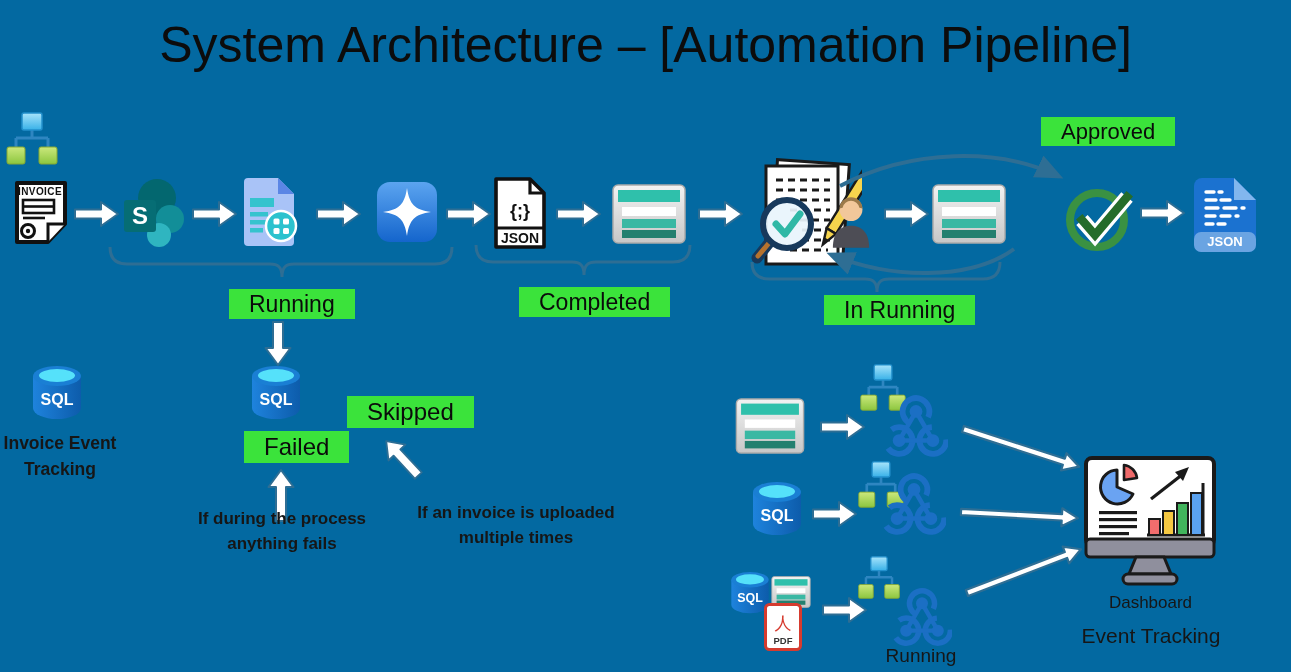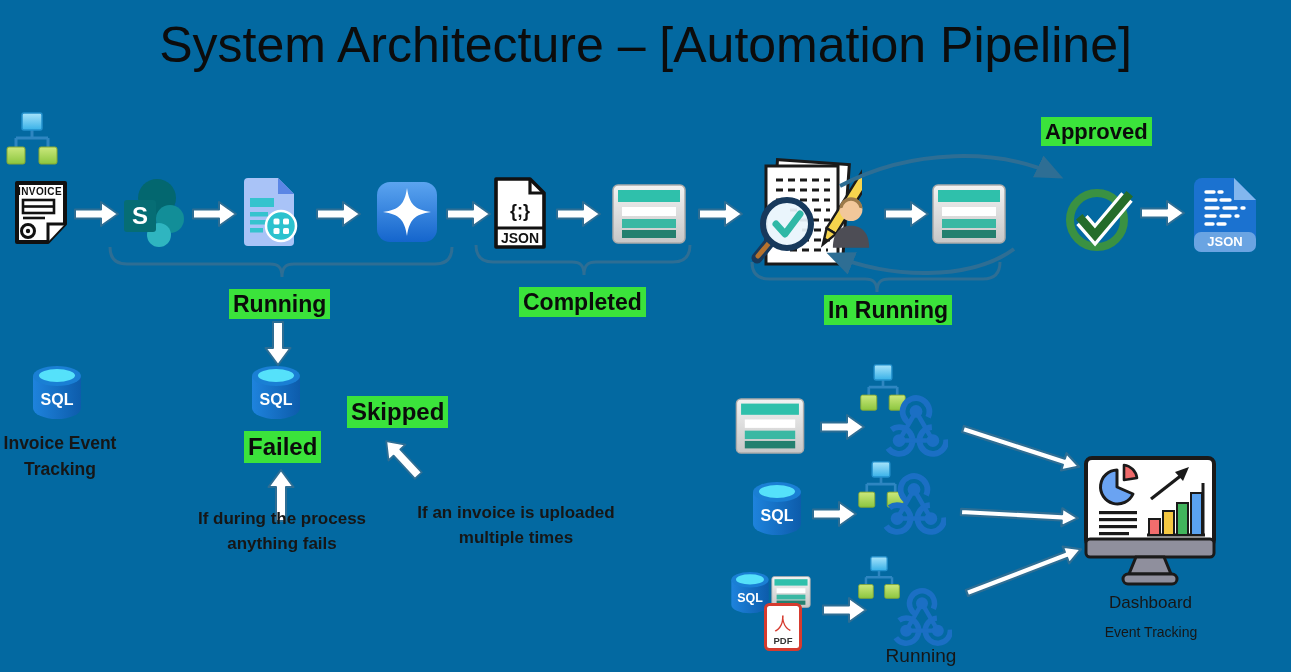--- a/index.html
+++ b/index.html
@@ -1,21 +1,21 @@
 <!DOCTYPE html>
 <html><head>
 <meta charset="utf-8">
 <style>
   html,body{margin:0;padding:0;background:#fff;}
   #canvas{position:relative;width:1291px;height:672px;background:#0369a1;overflow:hidden;
           font-family:"Liberation Sans",sans-serif;color:#111;}
   .abs{position:absolute;}
   .title{width:100%;text-align:center;top:16px;left:0;font-size:50px;font-weight:400;
          letter-spacing:0px;color:#0c0c0c;}
-  .glabel{background:#3be33b;font-weight:bold;font-size:23px;padding:2px 4px;line-height:1.15;
+  .glabel{background:#3be33b;font-weight:normal;font-size:23px;padding:2px 20px;line-height:1.15;
           color:#0b0b0b;white-space:nowrap;}
   .note{font-weight:bold;font-size:17px;text-align:center;line-height:1.45;color:#161616;}
   .blabel{font-weight:normal;font-size:18px;text-align:center;color:#161616;}
   svg{display:block;}
   svg text{font-family:"Liberation Sans",sans-serif;}
 </style>
 </head>
 <body>
 
 <div id="canvas">
@@ -465,21 +465,21 @@
         <rect x="80" y="56" width="11" height="24" fill="#f5c842" stroke="#1a1a1a" stroke-width="2"></rect>
         <rect x="94" y="48" width="11" height="32" fill="#41b45c" stroke="#1a1a1a" stroke-width="2"></rect>
         <rect x="108" y="38" width="11" height="42" fill="#5aa2f0" stroke="#1a1a1a" stroke-width="2"></rect>
         <line x1="68" y1="44" x2="100" y2="19" stroke="#1a1a1a" stroke-width="3.2"></line>
         <path d="M106,12 L92,17 L100,26 Z" fill="#1a1a1a"></path>
       </g>
     </svg>
   </div>
 
   <div class="abs blabel" style="left:1078px;top:593px;width:145px;font-size:17px">Dashboard</div>
-  <div class="abs blabel" style="left:1070px;top:624px;width:162px;font-size:14px">Event Tracking</div>
+  <div class="abs blabel" style="left:1070px;top:624px;width:162px;font-size:21px">Event Tracking</div>
 
   <svg class="abs" style="left:0;top:0;pointer-events:none" width="1291" height="672" viewBox="0 0 1291 672">
     <path d="M840,186 C912,148 1000,148 1058,176" fill="none" stroke="#2e6e94" stroke-width="4" marker-end="url(#mh)"></path>
     <path d="M1014,249 C970,281 890,279 832,255" fill="none" stroke="#2e6e94" stroke-width="4" marker-end="url(#mh)"></path>
     <g transform="translate(963,429) rotate(18)">
       <path d="M0,-3.2 L106,-3.2 L106,-9 L122,0 L106,9 L106,3.2 L0,3.2 Z" fill="#fff" stroke="#2e6e94" stroke-width="2.2" stroke-linejoin="round"></path>
     </g>
     <g transform="translate(961,512) rotate(3)">
       <path d="M0,-3.2 L101,-3.2 L101,-9 L117,0 L101,9 L101,3.2 L0,3.2 Z" fill="#fff" stroke="#2e6e94" stroke-width="2.2" stroke-linejoin="round"></path>
     </g>

